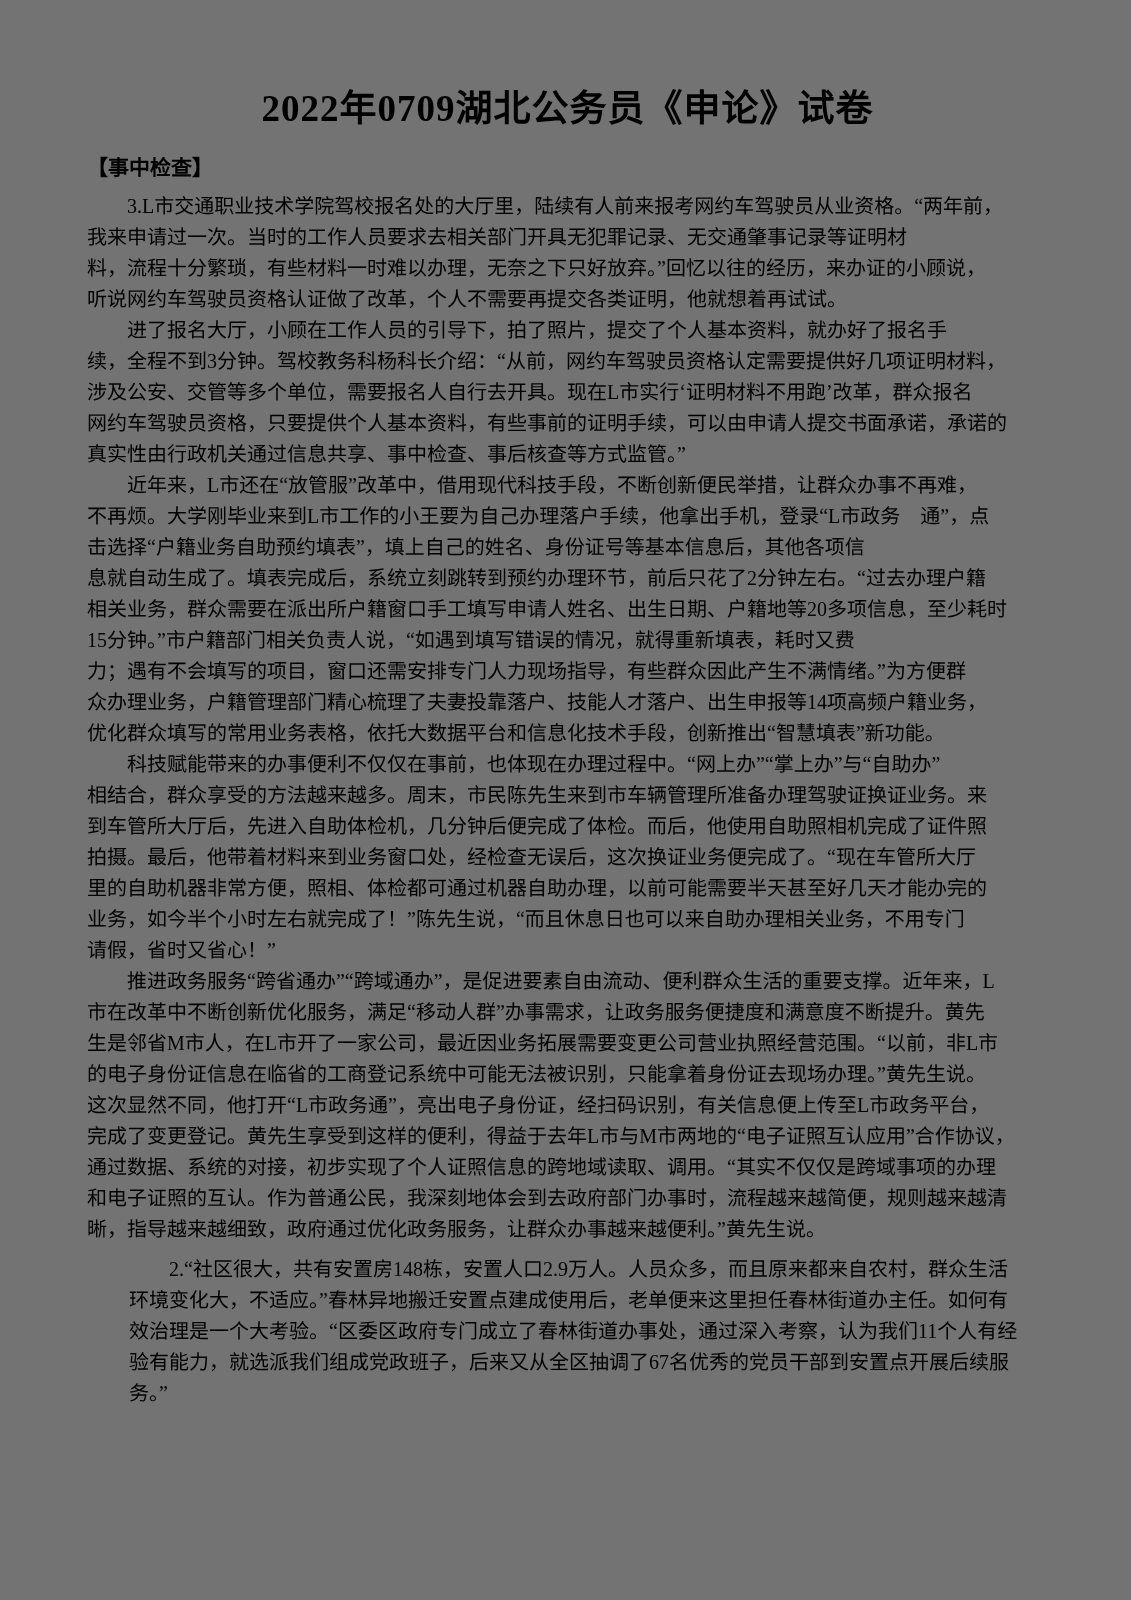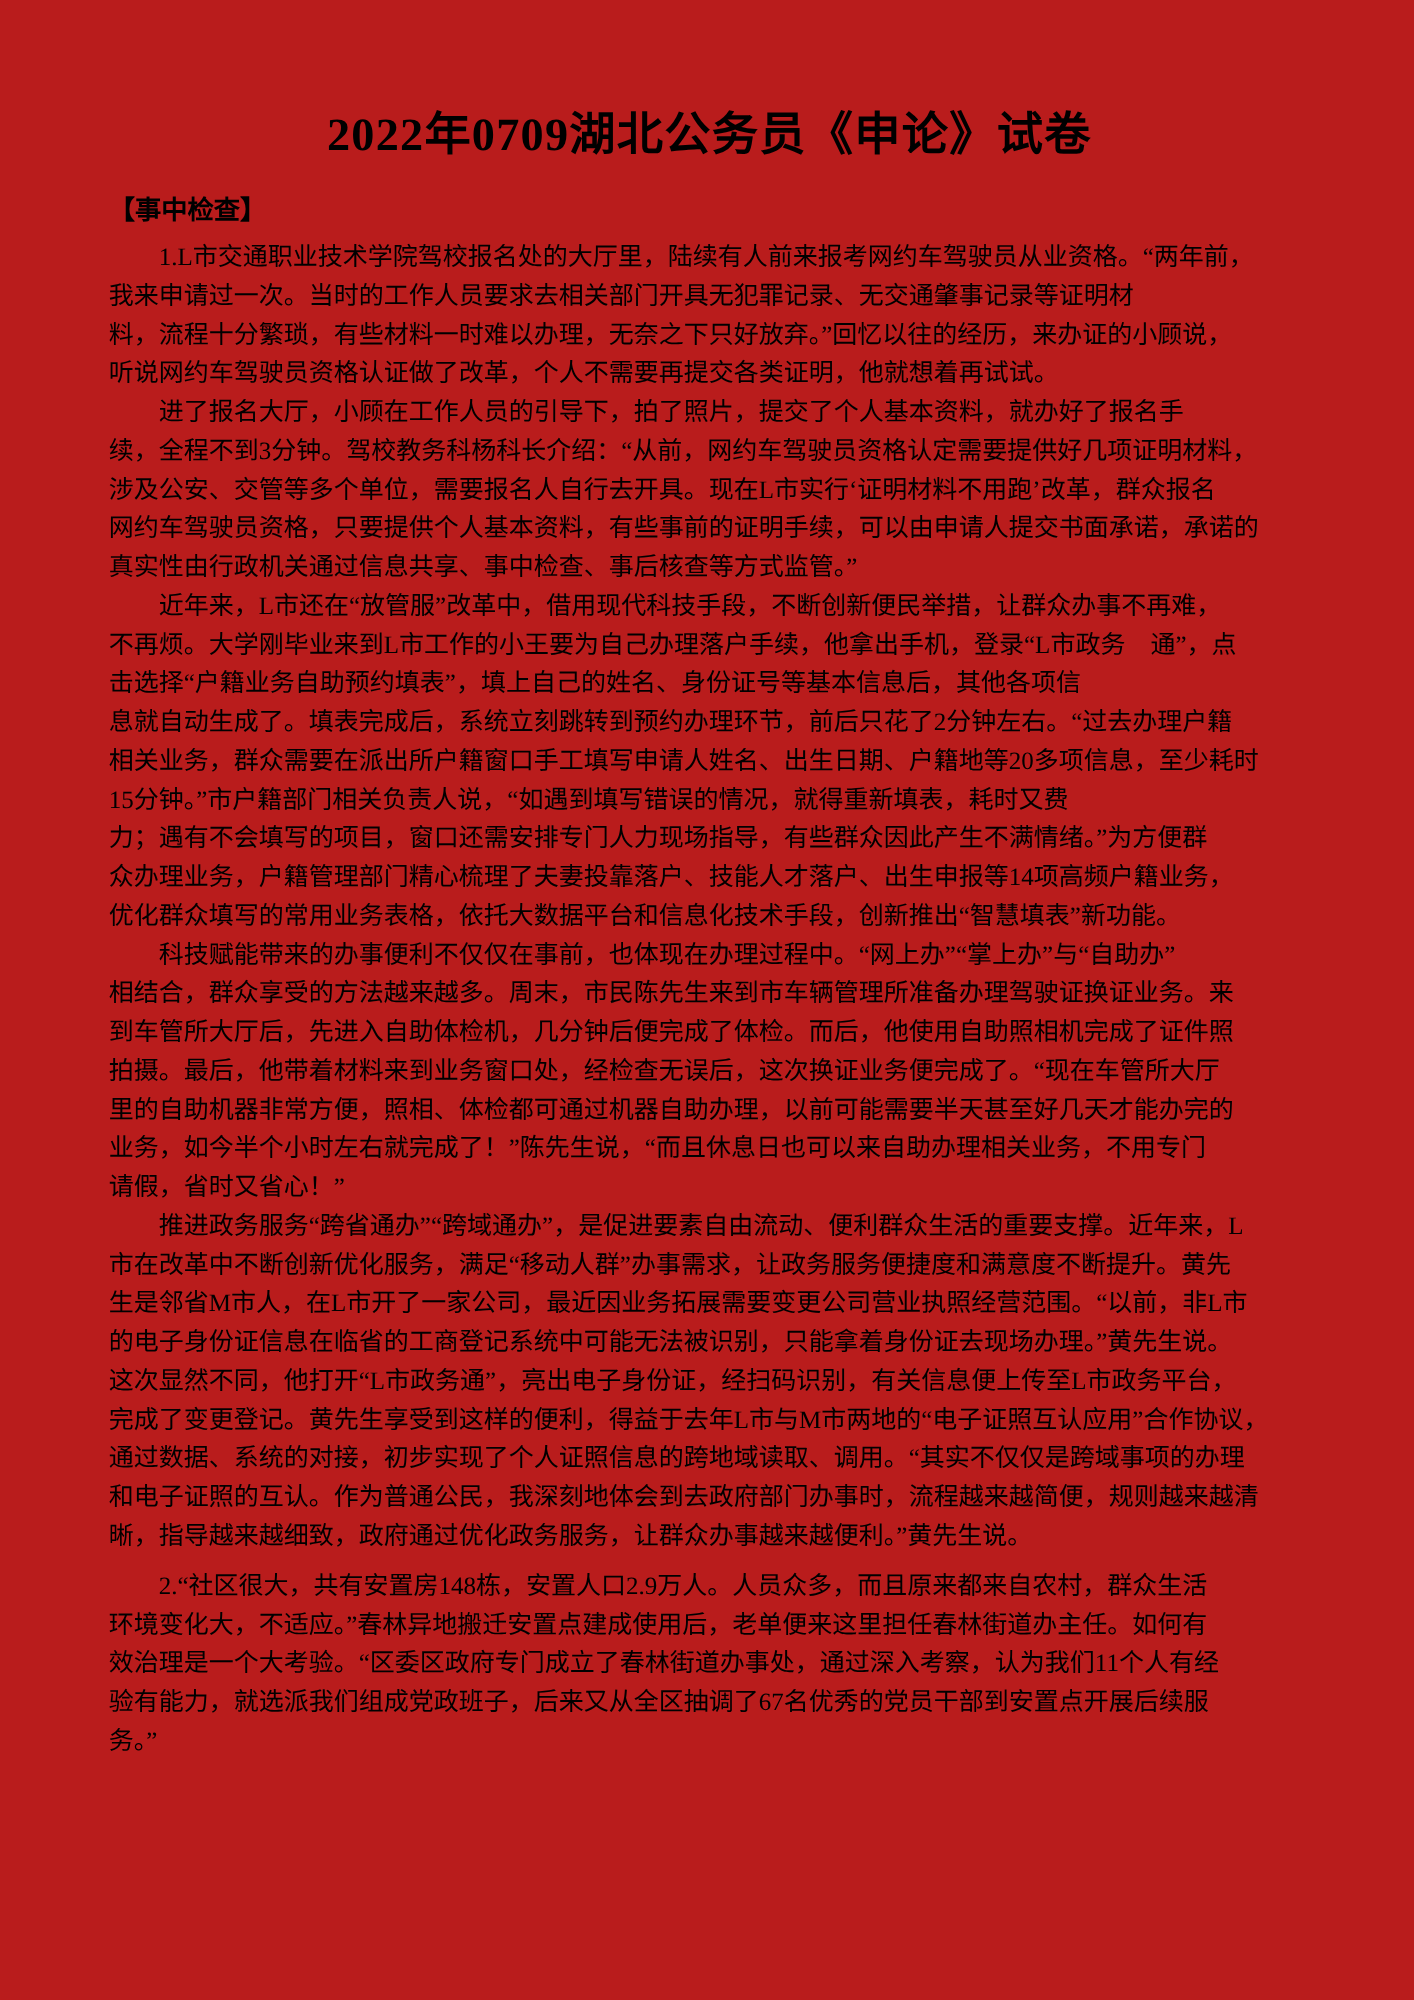--- a/index.html
+++ b/index.html
@@ -5,21 +5,21 @@
   html, body {
     margin: 0;
     padding: 0;
     background: #ffffff;
   }
   .page {
     position: relative;
     width: 1131px;
     height: 1600px;
     margin: 0 auto;
-    background: #b91c1c;
+    background: #737373;
     color: #000000;
     font-family: "Liberation Serif", "DejaVu Serif", serif;
     overflow: hidden;
   }
   .content {
     position: absolute;
     left: 87px;
     top: 78px;
     width: 961px;
   }
@@ -42,20 +42,21 @@
   .para {
     margin: 0;
     font-size: 20px;
     line-height: 31px;
     text-indent: 2em;
     white-space: pre-line;
     text-align: left;
   }
   .para.material-start {
     margin-top: 9px;
+    margin-left: 42px;
   }
   
   .watermark {
     position: absolute;
     right: 14px;
     bottom: 14px;
     display: flex;
     align-items: flex-start;
     gap: 7px;
     user-select: none;
@@ -99,21 +100,21 @@
 <div class="page">
   <div class="content">
 
     <div class="doc-title">
       <div>2022年0709湖北公务员《申论》试卷</div>
     </div>
 
     <div class="section-heading">【事中检查】</div>
 
     <div class="body-text">
-      <p class="para">1.L市交通职业技术学院驾校报名处的大厅里，陆续有人前来报考网约车驾驶员从业资格。“两年前，
+      <p class="para">3.L市交通职业技术学院驾校报名处的大厅里，陆续有人前来报考网约车驾驶员从业资格。“两年前，
 我来申请过一次。当时的工作人员要求去相关部门开具无犯罪记录、无交通肇事记录等证明材
 料，流程十分繁琐，有些材料一时难以办理，无奈之下只好放弃。”回忆以往的经历，来办证的小顾说，
 听说网约车驾驶员资格认证做了改革，个人不需要再提交各类证明，他就想着再试试。</p>
       <p class="para">进了报名大厅，小顾在工作人员的引导下，拍了照片，提交了个人基本资料，就办好了报名手
 续，全程不到3分钟。驾校教务科杨科长介绍：“从前，网约车驾驶员资格认定需要提供好几项证明材料，
 涉及公安、交管等多个单位，需要报名人自行去开具。现在L市实行‘证明材料不用跑’改革，群众报名
 网约车驾驶员资格，只要提供个人基本资料，有些事前的证明手续，可以由申请人提交书面承诺，承诺的
 真实性由行政机关通过信息共享、事中检查、事后核查等方式监管。”</p>
       <p class="para">近年来，L市还在“放管服”改革中，借用现代科技手段，不断创新便民举措，让群众办事不再难，
 不再烦。大学刚毕业来到L市工作的小王要为自己办理落户手续，他拿出手机，登录“L市政务　通”，点

